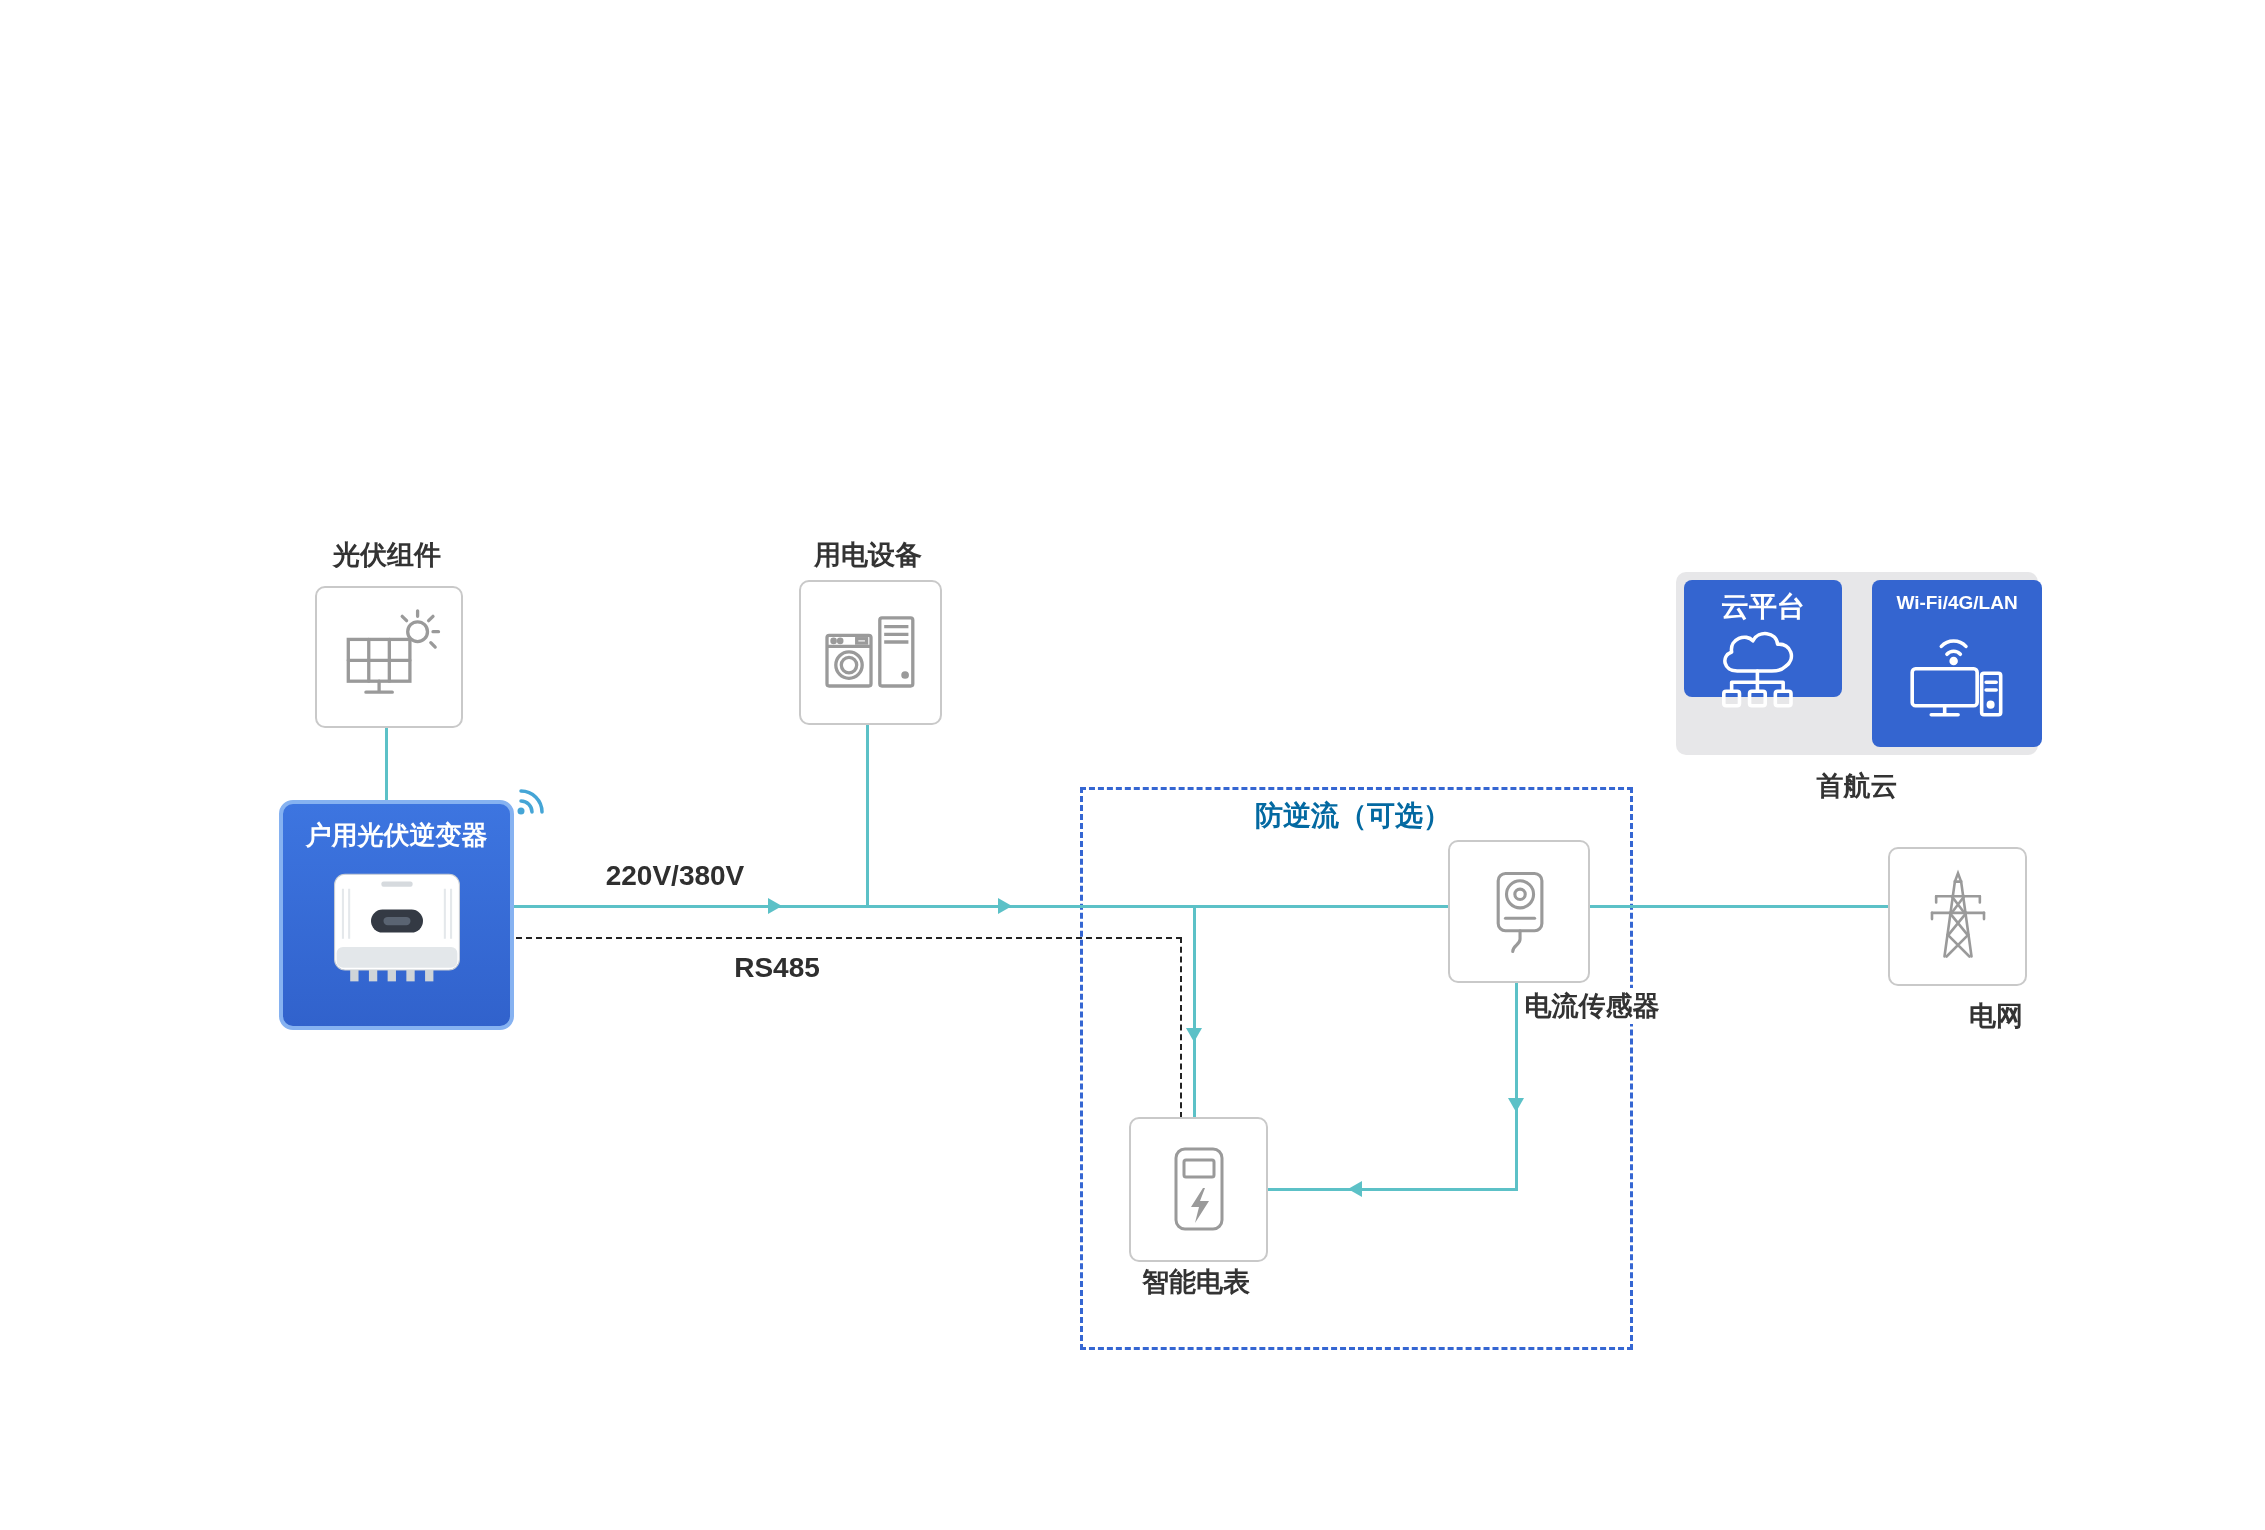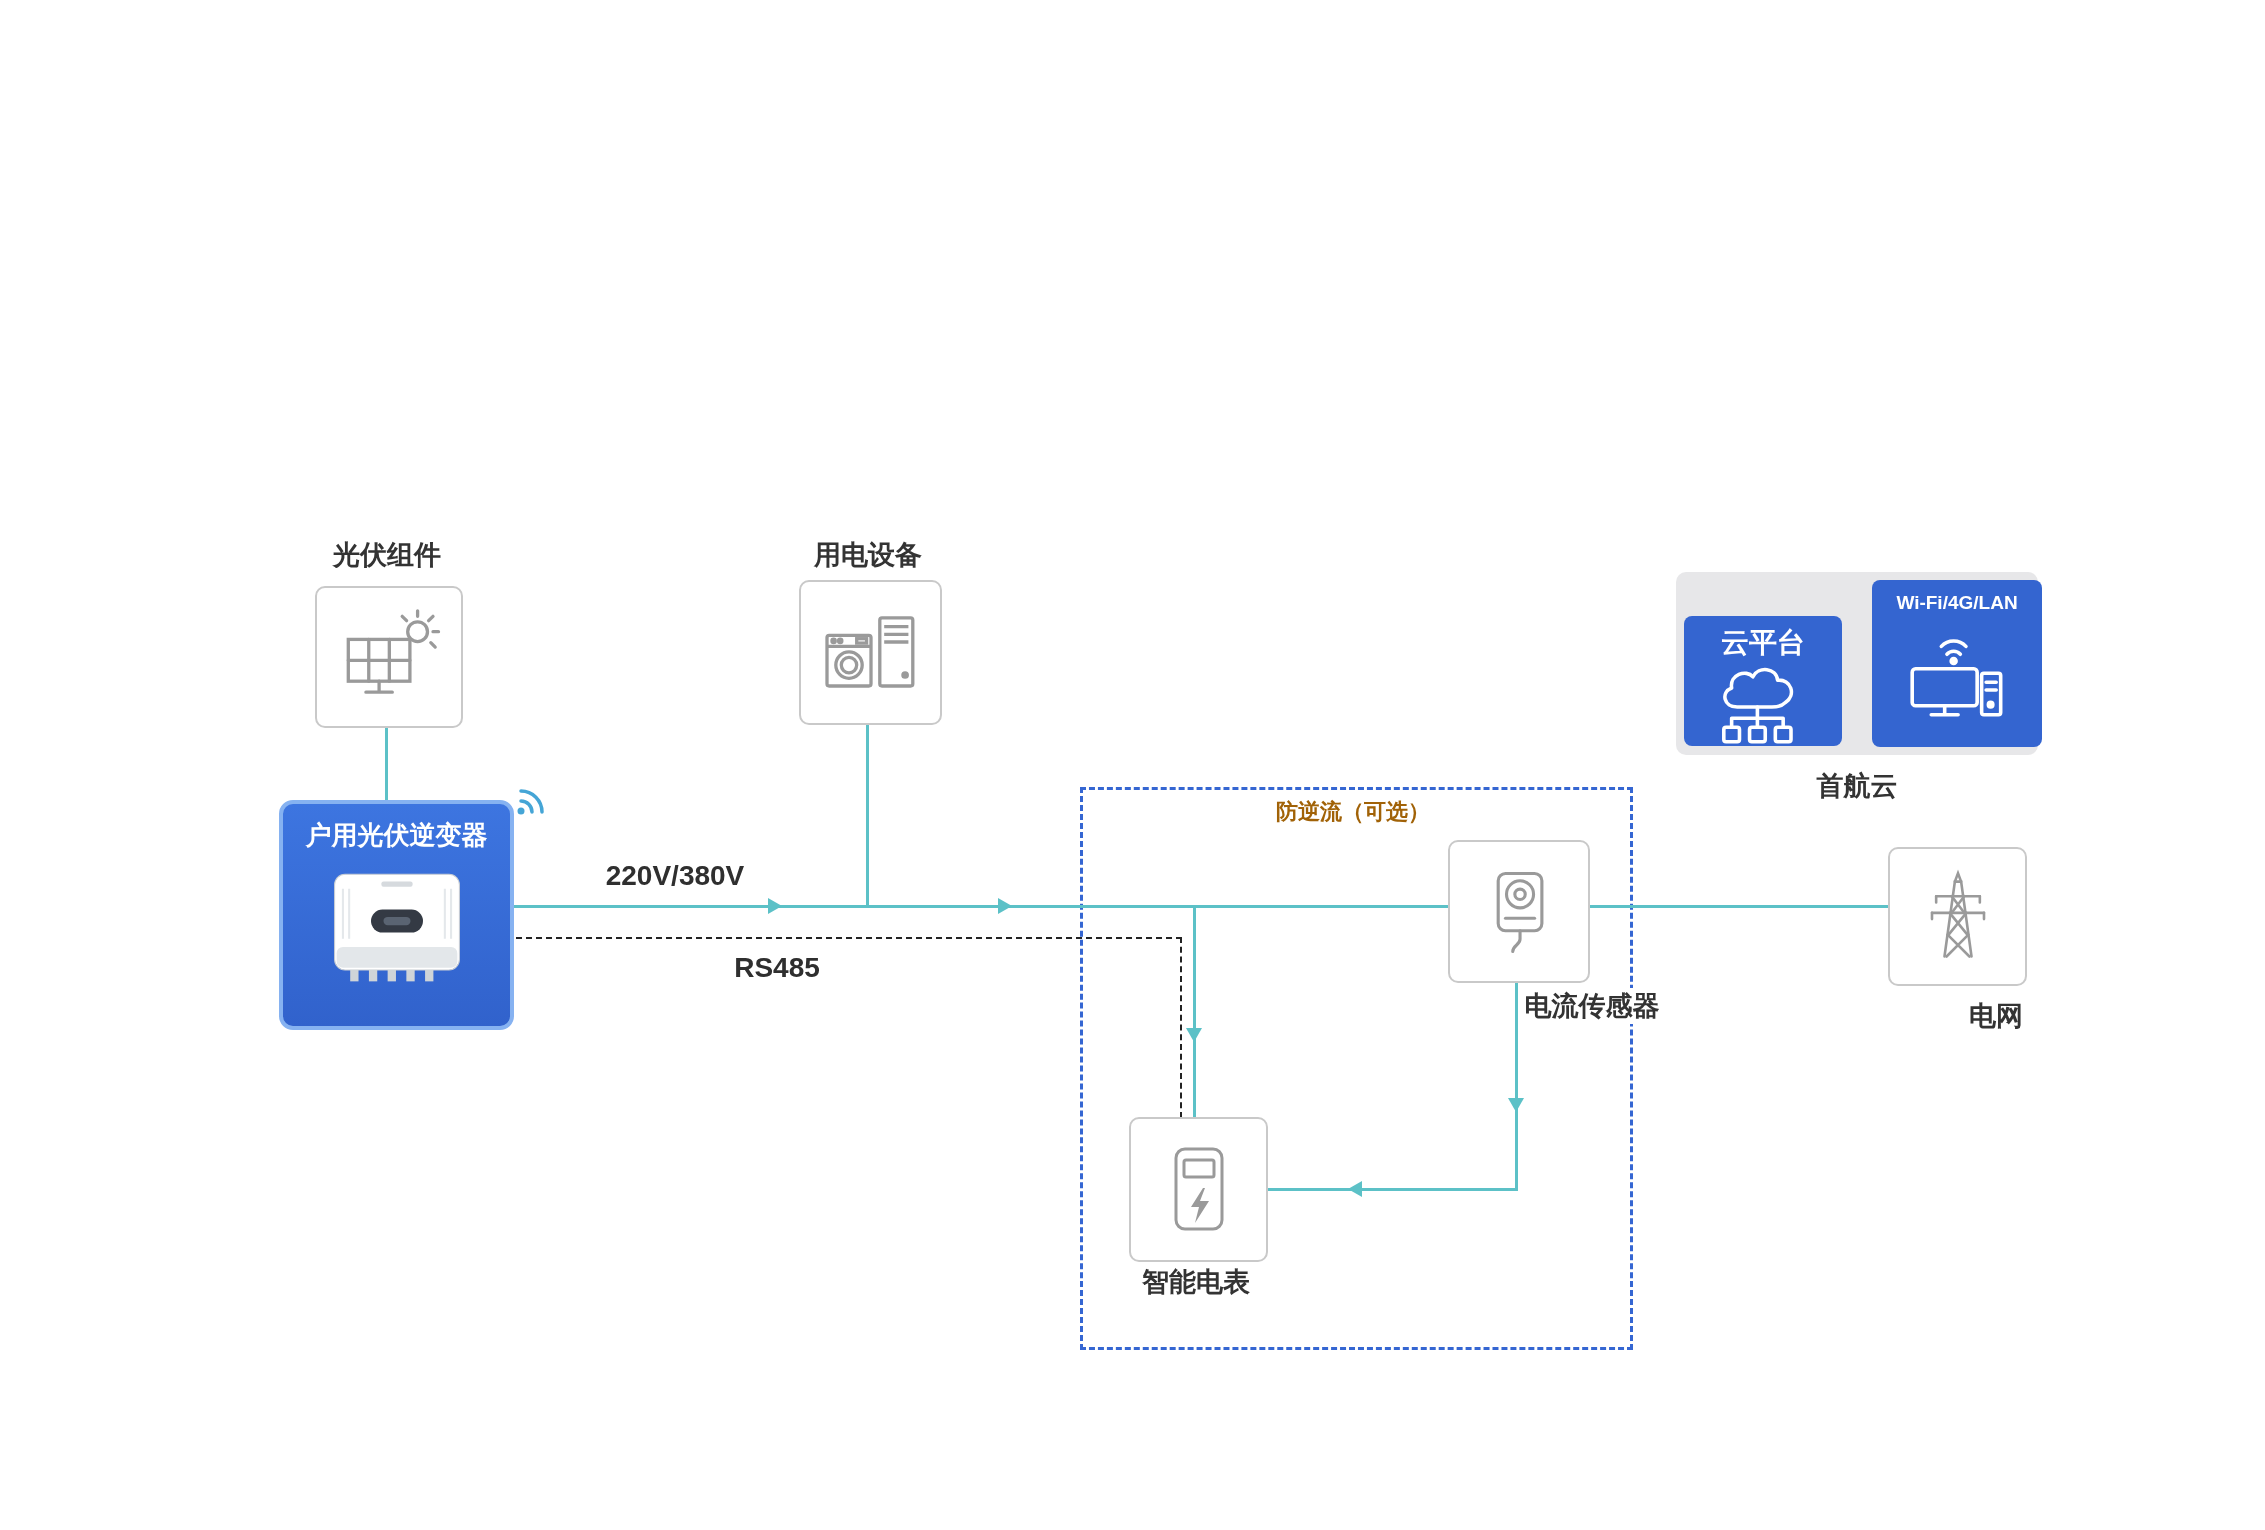--- a/index.html
+++ b/index.html
@@ -29,21 +29,21 @@
   
   .node-box{position:absolute;background:#ffffff;border:2px solid var(--gray-border);border-radius:10px;z-index:3;display:flex;align-items:center;justify-content:center;}
   .node-box svg{display:block;}
 
   .node-label{position:absolute;transform:translateX(-50%);font-size:27px;font-weight:bold;color:var(--text);white-space:nowrap;z-index:4;}
   .edge-label{position:absolute;transform:translateX(-50%);font-size:28px;font-weight:bold;color:#2f2f2f;white-space:nowrap;z-index:4;}
   .bg-white{background:#ffffff;padding:0 6px;}
 
   
   .region{position:absolute;border:3px dashed var(--dash-blue);z-index:0;}
-  .region-label{position:absolute;transform:translateX(-50%);font-size:22px;font-weight:bold;color:#a16207;white-space:nowrap;z-index:4;}
+  .region-label{position:absolute;transform:translateX(-50%);font-size:28px;font-weight:bold;color:#0369a1;white-space:nowrap;z-index:4;}
 
   
   .inverter-box{position:absolute;border-radius:14px;border:4px solid #86b2f1;background:linear-gradient(180deg,#3d75e0,#3162cc);z-index:3;}
   .inverter-label{position:absolute;left:50%;transform:translateX(-50%);top:14px;color:#ffffff;font-size:26px;font-weight:bold;white-space:nowrap;}
   .inverter-device{position:absolute;left:24px;top:64px;}
 
   
   .cloud-outer{position:absolute;background:#e7e7e9;border-radius:10px;z-index:3;}
   .cloud-blue{position:absolute;background:var(--blue);border-radius:8px;}
   .cloud-blue .blab{position:absolute;left:50%;transform:translateX(-50%);top:8px;color:#ffffff;font-weight:bold;white-space:nowrap;}
@@ -169,21 +169,21 @@
         <path d="M29 30 v6 M71 30 v6 M25 46 v6 M75 46 v6"></path>
         <path d="M44 30 l12 16 M56 30 l-12 16"></path>
         <path d="M42 46 l17 21 M58 46 l-17 21"></path>
         <path d="M40 67 l21 21 M60 67 l-21 21"></path>
       </g>
     </svg>
   </div>
   <div class="node-label" style="left:1956px;top:998px;margin-left:40px;">电网</div>
 
   <div class="cloud-outer" style="left:1676px;top:572px;width:362px;height:183px;">
-    <div class="cloud-blue" style="left:8px;top:8px;width:158px;height:130px;margin-top:36px;">
+    <div class="cloud-blue" style="left:8px;top:8px;width:158px;height:117px;">
       <div class="blab big">云平台</div>
       <svg width="112" height="112" viewBox="0 0 100 100">
         <g fill="none" stroke="#ffffff" stroke-width="3.2" stroke-linecap="round" stroke-linejoin="round">
           <path d="M27 42 C 15 42, 12 29, 22 25 C 20 13, 35 8, 41 15 C 46 5, 62 7, 63 18 C 75 17, 80 31, 70 38 C 67 41, 62 42, 58 42 Z"></path>
           <path d="M45 42 v10 M22 52 h46 M22 52 v8 M45 52 v8 M68 52 v8"></path>
           <rect x="15" y="60" width="14" height="13" rx="2"></rect>
           <rect x="38" y="60" width="14" height="13" rx="2"></rect>
           <rect x="61" y="60" width="14" height="13" rx="2"></rect>
         </g>
       </svg>

